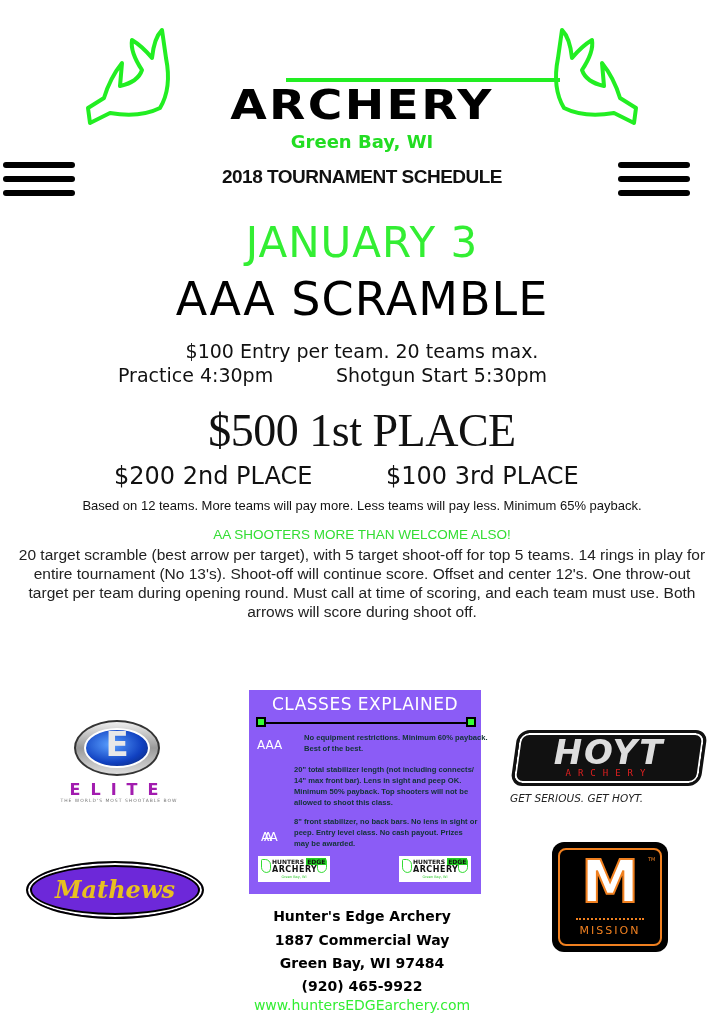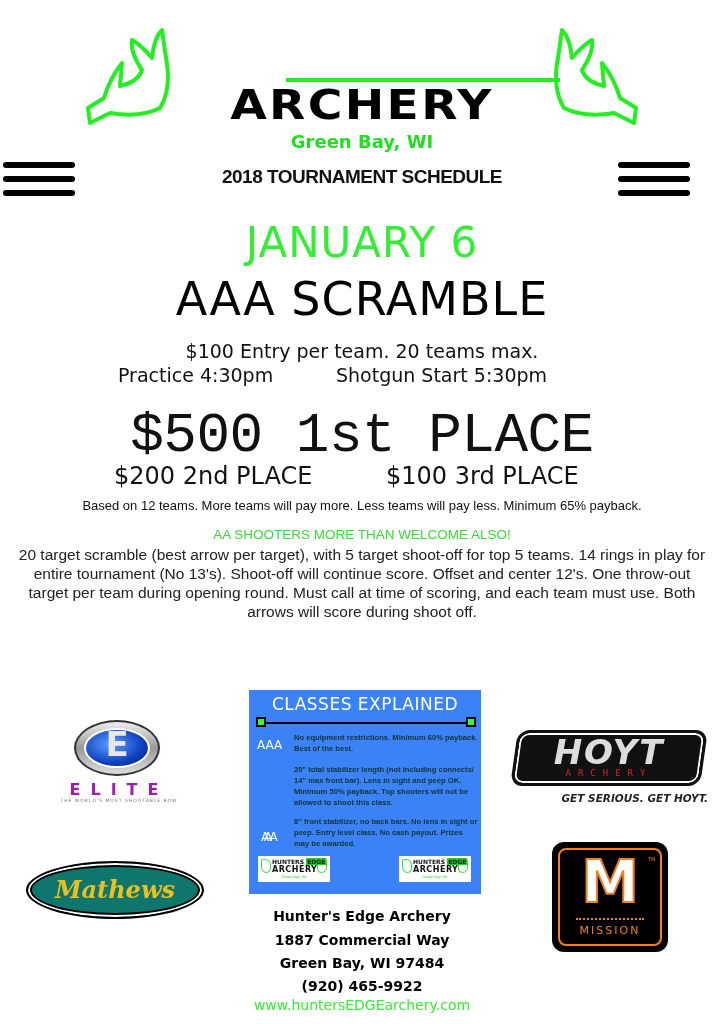--- a/index.html
+++ b/index.html
@@ -27,30 +27,30 @@
   .bars.right { left: 618px; }
 
   .subtitle { top: 166px; font-family: "Liberation Sans", sans-serif; font-weight: 700; font-size: 19px; letter-spacing: -0.5px; color: #111; }
   .date { top: 218px; font-family: "DejaVu Sans", sans-serif; font-size: 42px; color: #33ee33; letter-spacing: 1px; }
   .event { top: 272px; font-family: "DejaVu Sans", sans-serif; font-size: 46px; color: #000; letter-spacing: 1px; }
   .entry { top: 340px; font-family: "DejaVu Sans", sans-serif; font-size: 19px; color: #111; }
   .times { top: 364px; left: 0; width: 724px; font-family: "DejaVu Sans", sans-serif; font-size: 19px; color: #111; }
   .times .t1 { position: absolute; left: 118px; }
   .times .t2 { position: absolute; left: 336px; }
 
-  .first { top: 404px; font-family: Liberation Mono, monospace; font-size: 56px; color: #111; letter-spacing: -0.5px; }
+  .first { top: 404px; font-family: Liberation Serif, serif; font-size: 46px; color: #111; letter-spacing: -0.5px; }
   .places { top: 462px; left: 0; width: 724px; font-family: "DejaVu Sans", sans-serif; font-size: 24px; color: #111; }
   .places .p2 { position: absolute; left: 114px; }
   .places .p3 { position: absolute; left: 386px; }
   .based { top: 498px; font-family: "Liberation Sans", sans-serif; font-size: 13px; color: #111; }
   .welcome { top: 527px; font-family: "Liberation Sans", sans-serif; font-size: 13.5px; color: #33dd33; }
   .desc { top: 545px; left: 14px; width: 696px; text-align: center; font-family: "Liberation Sans", sans-serif; font-size: 15.5px; line-height: 19px; color: #222; }
 
   
-  .classes { position: absolute; left: 249px; top: 690px; width: 232px; height: 204px; background: #3b82f6; }
+  .classes { position: absolute; left: 249px; top: 690px; width: 232px; height: 204px; background: #8b5cf6; }
   .classes-title { position: absolute; left: 0; top: 4px; width: 232px; text-align: center; font-family: "DejaVu Sans", sans-serif; font-size: 17px; color: #fff; letter-spacing: 0.5px; }
   .classes-line { position: absolute; left: 11px; top: 32px; width: 212px; height: 2px; background: #000; }
   .sq { position: absolute; top: 27px; width: 10px; height: 10px; border: 2px solid #000; background: #33ff33; }
   .sq.l { left: 7px; } .sq.r { left: 217px; }
   .cls-label { position: absolute; left: 8px; font-family: "DejaVu Sans", sans-serif; font-size: 12px; color: #fff; }
   .cls-desc { position: absolute; left: 45px; width: 186px; font-family: "Liberation Sans", sans-serif; font-weight: 700; font-size: 7.6px; line-height: 11px; color: #133; }
   .mini-logo { position: absolute; top: 166px; width: 72px; height: 26px; background: #fff; }
   .mini-logo.l { left: 9px; } .mini-logo.r { left: 150px; }
   .mini-logo .m1 { position: absolute; left: 14px; top: 2px; font-weight: 900; font-size: 6px; white-space: nowrap; }
   .mini-logo .m1 b { background: #22cc22; padding: 0 1px; }
@@ -64,23 +64,23 @@
   .elite .oval-outer { position: absolute; left: 40px; top: 2px; width: 86px; height: 56px; border-radius: 50%; background: linear-gradient(#eee, #999, #ddd); border: 2px solid #333; }
   .elite .oval-inner { position: absolute; left: 50px; top: 10px; width: 66px; height: 40px; border-radius: 50%; background: radial-gradient(ellipse at 40% 40%, #5aa0ff, #1040c0 60%, #0a2060); border: 2px solid #fff; }
   .elite .e-letter { position: absolute; left: 52px; top: 6px; width: 62px; text-align: center; font-family: "DejaVu Sans", sans-serif; font-weight: 900; font-size: 34px; color: #e8e8e8; }
   .elite .word { position: absolute; left: 0; top: 62px; width: 170px; text-align: center; font-family: "DejaVu Sans", sans-serif; font-weight: 900; font-size: 16px; letter-spacing: 10px; color: #a21caf; }
   .elite .tag { position: absolute; left: 0; top: 80px; width: 170px; text-align: center; font-size: 4.5px; letter-spacing: 1px; color: #777; }
 
   .hoyt { position: absolute; left: 510px; top: 730px; width: 198px; height: 80px; }
   .hoyt .badge { position: absolute; left: 4px; top: 0; width: 190px; height: 56px; background: #111; border-radius: 12px; border: 3px solid #111; box-shadow: inset 0 0 0 2px #fff; transform: skewX(-8deg); }
   .hoyt .name { position: absolute; left: 4px; top: 2px; width: 190px; text-align: center; font-family: "DejaVu Sans", sans-serif; font-weight: 900; font-style: italic; font-size: 34px; color: #ddd; letter-spacing: 2px; }
   .hoyt .sub { position: absolute; left: 4px; top: 38px; width: 190px; text-align: center; font-family: "DejaVu Sans Mono", monospace; font-size: 9px; letter-spacing: 7px; color: #e02020; }
-  .hoyt .slogan { position: absolute; left: 0; top: 62px; width: 198px; text-align: right; font-family: "DejaVu Sans", sans-serif; font-weight: 700; font-style: italic; font-size: 10.5px; color: #222; }
+  .hoyt .slogan { position: absolute; left: 0; top: 62px; width: 198px; text-align: left; font-family: "DejaVu Sans", sans-serif; font-weight: 400; font-style: italic; font-size: 10.5px; color: #222; }
 
-  .mathews { position: absolute; left: 26px; top: 861px; width: 178px; height: 58px; border-radius: 50%; background: #0f766e; border: 2px solid #000; box-shadow: inset 0 0 0 2px #fff, inset 0 0 0 4px #000; }
+  .mathews { position: absolute; left: 26px; top: 861px; width: 178px; height: 58px; border-radius: 50%; background: #6d28d9; border: 2px solid #000; box-shadow: inset 0 0 0 2px #fff, inset 0 0 0 4px #000; }
   .mathews .word { position: absolute; left: 0; top: 12px; width: 174px; text-align: center; font-family: "DejaVu Serif", serif; font-style: italic; font-weight: 700; font-size: 24px; color: #e8c020; }
 
   .mission { position: absolute; left: 552px; top: 842px; width: 116px; height: 110px; background: #000; border-radius: 12px; }
   .mission .frame { position: absolute; left: 6px; top: 6px; width: 104px; height: 98px; border: 2px solid #f08020; border-radius: 8px; }
   .mission .m { position: absolute; left: 0; top: 6px; width: 116px; text-align: center; font-family: "DejaVu Sans", sans-serif; font-weight: 900; font-size: 58px; color: #fff; -webkit-text-stroke: 2px #f08020; }
   .mission .dots { position: absolute; left: 24px; top: 76px; width: 68px; border-top: 2px dotted #f08020; }
   .mission .word { position: absolute; left: 0; top: 82px; width: 116px; text-align: center; font-family: "DejaVu Sans", sans-serif; font-size: 11px; letter-spacing: 2px; color: #f08020; }
   .mission .tm { position: absolute; left: 96px; top: 14px; font-size: 5px; color: #f08020; }
 
   .contact { position: absolute; left: 0; width: 724px; text-align: center; font-family: "DejaVu Sans", sans-serif; font-weight: 700; font-size: 14px; color: #000000; }
@@ -108,21 +108,21 @@
     <span></span>
   </div>
 <div class="bars right">
     <span></span>
     <span></span>
     <span></span>
   </div>
 
 <div class="abs center subtitle">2018 TOURNAMENT SCHEDULE</div>
 
-<div class="abs center date">JANUARY 6</div>
+<div class="abs center date">JANUARY 3</div>
 <div class="abs center event">AAA SCRAMBLE</div>
 <div class="abs center entry">$100 Entry per team. 20 teams max.</div>
 <div class="abs times">
   <span class="t1">Practice 4:30pm</span>
   <span class="t2">Shotgun Start 5:30pm</span>
 </div>
 
 <div class="abs center first">$500 1st PLACE</div>
 <div class="abs places">
   <span class="p2">$200 2nd PLACE</span>
@@ -132,21 +132,21 @@
 <div class="abs center welcome">AA SHOOTERS MORE THAN WELCOME ALSO!</div>
 <div class="abs desc">20 target scramble (best arrow per target), with 5 target shoot-off for top 5 teams. 14 rings in play for entire tournament (No 13's). Shoot-off will continue score. Offset and center 12's. One throw-out target per team during opening round. Must call at time of scoring, and each team must use. Both arrows will score during shoot off.</div>
 
 <div class="classes">
   <div class="classes-title">CLASSES EXPLAINED</div>
   <div class="classes-line"></div>
   <div class="sq l"></div>
   <div class="sq r"></div>
 
   <div class="cls-label" style="top:48px;">AAA</div>
-  <div class="cls-desc" style="top:42px;">No equipment restrictions. Minimum 60% payback. Best of the best.</div>
+  <div class="cls-desc" style="top:42px;margin-left:10px;">No equipment restrictions. Minimum 60% payback. Best of the best.</div>
 
   <div class="cls-label" style="top:92px;left:12px;margin-top:48px;">AA</div>
   <div class="cls-desc" style="top:74px;">20" total stabilizer length (not including connects/ 14" max front bar). Lens in sight and peep OK. Minimum 50% payback. Top shooters will not be allowed to shoot this class.</div>
 
   <div class="cls-label" style="top:140px;left:15px;">A</div>
   <div class="cls-desc" style="top:126px;">8" front stabilizer, no back bars. No lens in sight or peep. Entry level class. No cash payout. Prizes may be awarded.</div>
 
   <div class="mini-logo l">
     <div class="mini-antler a1"></div>
     <div class="mini-antler a2"></div>

